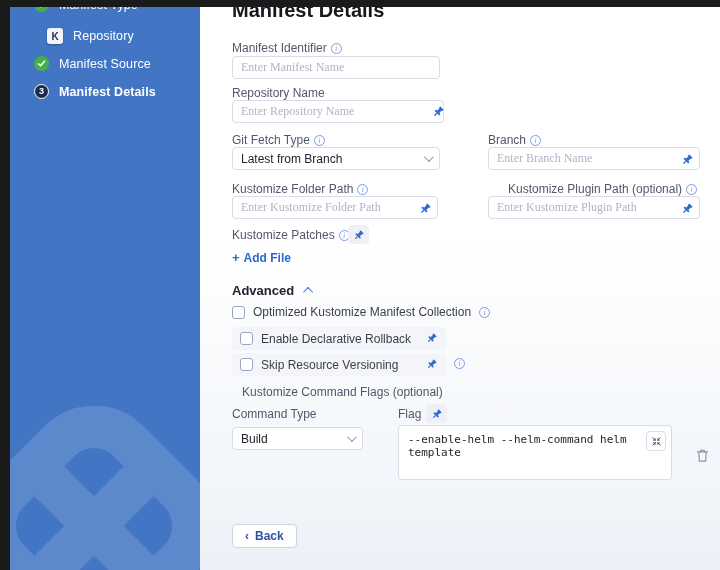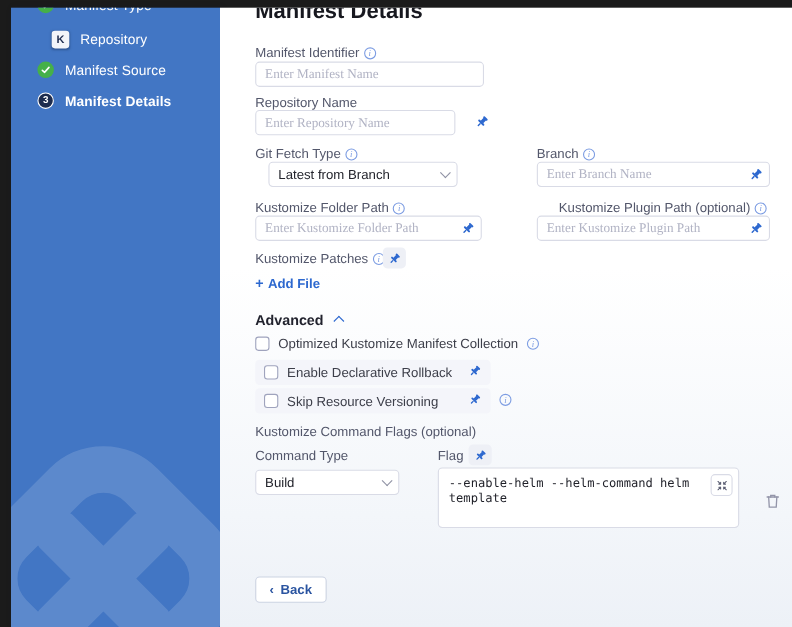--- a/index.html
+++ b/index.html
@@ -134,37 +134,37 @@
 
     <div class="lbl" style="left:32px; top:35px;">
       <span>Manifest Identifier</span>
       <span class="info">i</span>
     </div>
     <input class="tb" style="left: 32px; top: 49px; width: 208px;" placeholder="Enter Manifest Name">
 
     <div class="lbl" style="left:32px; top:80px;">
       <span>Repository Name</span>
     </div>
-    <input class="tb" style="left: 32px; top: 93px; width: 182px;" placeholder="Enter Repository Name">
+    <input class="tb" style="left: 32px; top: 93px; width: 212px;" placeholder="Enter Repository Name">
     <span class="pin-free" style="left:232px; top:97px;">
       <svg width="13" height="13" viewBox="0 0 16 16">
           <g transform="rotate(45 8 8)" fill="#2d68cf">
             <rect x="5" y="2" width="6" height="2.2" rx="1"></rect>
             <rect x="6" y="3.6" width="4" height="5.4"></rect>
             <rect x="3.6" y="8.6" width="8.8" height="2.2" rx="1.1"></rect>
             <rect x="7.2" y="10.8" width="1.6" height="4.4" rx="0.8"></rect>
           </g>
         </svg>
     </span>
 
     <div class="lbl" style="left:32px; top:127px;">
       <span>Git Fetch Type</span>
       <span class="info">i</span>
     </div>
-    <div class="sel" style="left:32px; top:140px; width:172px;margin-left:12px;">
+    <div class="sel" style="left:32px; top:140px; width:208px;">
       <span>Latest from Branch</span>
       <span class="chev"></span>
     </div>
 
     <div class="lbl" style="left:288px; top:127px;">
       <span>Branch</span>
       <span class="info">i</span>
     </div>
     <div class="inwrap" style="left:288px; top:140px; width:212px;">
       <input class="tb" style="position: relative; left: 0px; top: 0px;" placeholder="Enter Branch Name">
@@ -270,21 +270,21 @@
               <rect x="5" y="2" width="6" height="2.2" rx="1"></rect>
               <rect x="6" y="3.6" width="4" height="5.4"></rect>
               <rect x="3.6" y="8.6" width="8.8" height="2.2" rx="1.1"></rect>
               <rect x="7.2" y="10.8" width="1.6" height="4.4" rx="0.8"></rect>
             </g>
           </svg>
       </span>
     </div>
     <span class="info" style="position:absolute; left:254px; top:351px;">i</span>
 
-    <div class="lbl plain" style="left:32px; top:379px;">
+    <div class="lbl plain" style="left:42px; top:379px;">
       <span>Kustomize Command Flags (optional)</span>
     </div>
 
     <div class="lbl" style="left:32px; top:401px;">
       <span>Command Type</span>
     </div>
     <div class="sel" style="left:32px; top:420px; width:131px;">
       <span>Build</span>
       <span class="chev"></span>
     </div>

